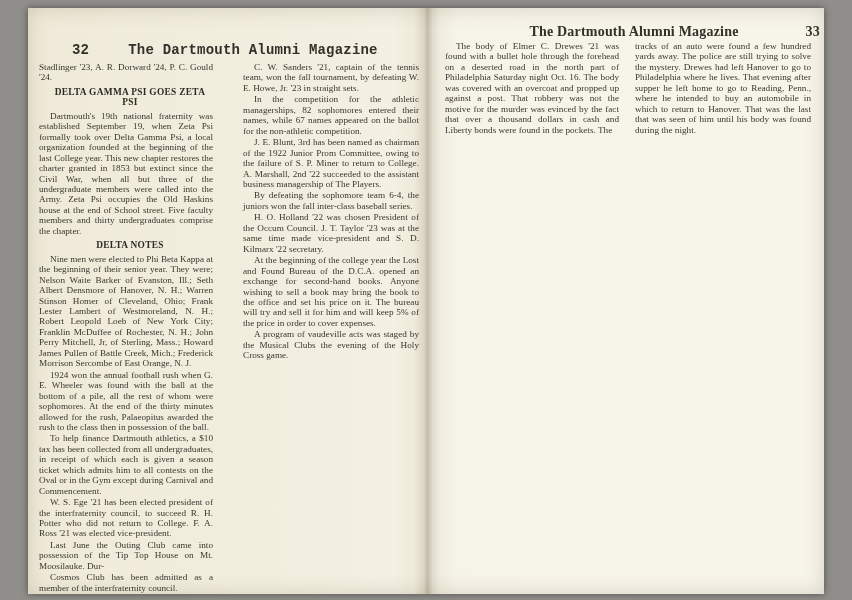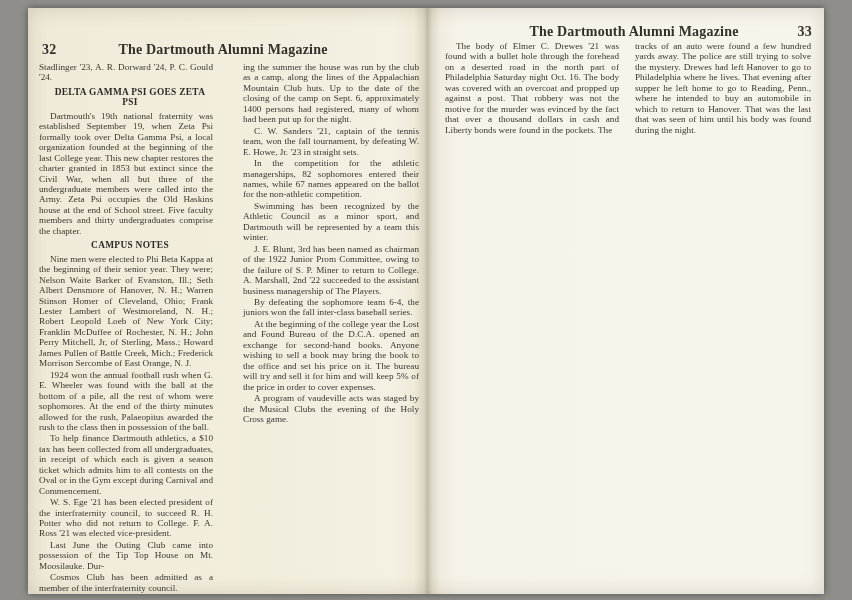--- a/index.html
+++ b/index.html
@@ -33,25 +33,25 @@
     background: linear-gradient(90deg, rgba(60,50,30,0) 0%, rgba(60,50,30,0.10) 38%, rgba(60,50,30,0.24) 52%, rgba(60,50,30,0.07) 72%, rgba(60,50,30,0) 100%);
   }
   .page-header {
     position: absolute;
     text-align: center;
     font-weight: bold;
     font-size: 14px;
     letter-spacing: 0.2px;
     color: #33302a;
   }
-  .header-32 { left: 12px;  top: 34px; width: 366px; }
+  .header-32 { left: 42px;  top: 34px; width: 366px; font-family: Liberation Mono, monospace; }
   .header-33 { left: 416px; top: 16px; width: 380px; }
   .page-num { position: absolute; top: 0; font-weight: bold; }
   .header-32 .page-num { left: 2px; }
-  .header-33 .page-num { right: 12px; }
+  .header-33 .page-num { right: 4px; }
   .col {
     position: absolute;
     text-align: justify;
     color: #3a372f;
     font-size: 9.2px;
     line-height: 10.45px;
   }
   .col-32-1 { left: 10px;  top: 53px; width: 176px; }
   .col-32-2 { left: 214px; top: 53px; width: 178px; }
   .col-33-1 { left: 416px; top: 32px; width: 176px; }
@@ -82,36 +82,35 @@
 
   <div class="page-header header-33">
     <span>The Dartmouth Alumni Magazine</span>
     <span class="page-num">33</span>
   </div>
 
   <div class="col col-32-1">
     <p class="cont">Stadlinger '23, A. R. Dorward '24, P. C. Gould '24.</p>
     <h3>DELTA GAMMA PSI GOES ZETA PSI</h3>
     <p>Dartmouth's 19th national fraternity was established September 19, when Zeta Psi formally took over Delta Gamma Psi, a local organization founded at the beginning of the last College year. This new chapter restores the charter granted in 1853 but extinct since the Civil War, when all but three of the undergraduate members were called into the Army. Zeta Psi occupies the Old Haskins house at the end of School street. Five faculty members and thirty undergraduates comprise the chapter.</p>
-    <h3>CAMPUS NOTES</h3>
+    <h3>DELTA NOTES</h3>
     <p>Nine men were elected to Phi Beta Kappa at the beginning of their senior year. They were; Nelson Waite Barker of Evanston, Ill.; Seth Albert Densmore of Hanover, N. H.; Warren Stinson Homer of Cleveland, Ohio; Frank Lester Lambert of Westmoreland, N. H.; Robert Leopold Loeb of New York City; Franklin McDuffee of Rochester, N. H.; John Perry Mitchell, Jr, of Sterling, Mass.; Howard James Pullen of Battle Creek, Mich.; Frederick Morrison Sercombe of East Orange, N. J.</p>
     <p>1924 won the annual football rush when G. E. Wheeler was found with the ball at the bottom of a pile, all the rest of whom were sophomores. At the end of the thirty minutes allowed for the rush, Palaeopitus awarded the rush to the class then in possession of the ball.</p>
     <p>To help finance Dartmouth athletics, a $10 tax has been collected from all undergraduates, in receipt of which each is given a season ticket which admits him to all contests on the Oval or in the Gym except during Carnival and Commencement.</p>
     <p>W. S. Ege '21 has been elected president of the interfraternity council, to succeed R. H. Potter who did not return to College. F. A. Ross '21 was elected vice-president.</p>
     <p>Last June the Outing Club came into possession of the Tip Top House on Mt. Moosilauke. Dur-</p>
     <p>Cosmos Club has been admitted as a member of the interfraternity council.</p>
   </div>
 
   <div class="col col-32-2">
-    <p class="cont">ing the summer the house was run by the club as a camp, along the lines of the Appalachian Mountain Club huts. Up to the date of the closing of the camp on Sept. 6, approximately 1400 persons had registered, many of whom had been put up for the night.</p>
     <p>C. W. Sanders '21, captain of the tennis team, won the fall tournament, by defeating W. E. Howe, Jr. '23 in straight sets.</p>
     <p>In the competition for the athletic managerships, 82 sophomores entered their names, while 67 names appeared on the ballot for the non-athletic competition.</p>
-    <p>Swimming has been recognized by the Athletic Council as a minor sport, and Dartmouth will be represented by a team this winter.</p>
     <p>J. E. Blunt, 3rd has been named as chairman of the 1922 Junior Prom Committee, owing to the failure of S. P. Miner to return to College. A. Marshall, 2nd '22 succeeded to the assistant business managership of The Players.</p>
     <p>By defeating the sophomore team 6-4, the juniors won the fall inter-class baseball series.</p>
+    <p>H. O. Holland '22 was chosen President of the Occum Council. J. T. Taylor '23 was at the same time made vice-president and S. D. Kilmarx '22 secretary.</p>
     <p>At the beginning of the college year the Lost and Found Bureau of the D.C.A. opened an exchange for second-hand books. Anyone wishing to sell a book may bring the book to the office and set his price on it. The bureau will try and sell it for him and will keep 5% of the price in order to cover expenses.</p>
     <p>A program of vaudeville acts was staged by the Musical Clubs the evening of the Holy Cross game.</p>
   </div>
 
   <div class="col col-33-1">
     <p>The body of Elmer C. Drewes '21 was found with a bullet hole through the forehead on a deserted road in the north part of Philadelphia Saturday night Oct. 16. The body was covered with an overcoat and propped up against a post. That robbery was not the motive for the murder was evinced by the fact that over a thousand dollars in cash and Liberty bonds were found in the pockets. The</p>
   </div>
 
   <div class="col col-33-2">
     <p class="cont">tracks of an auto were found a few hundred yards away. The police are still trying to solve the mystery. Drewes had left Hanover to go to Philadelphia where he lives. That evening after supper he left home to go to Reading, Penn., where he intended to buy an automobile in which to return to Hanover. That was the last that was seen of him until his body was found during the night.</p>

